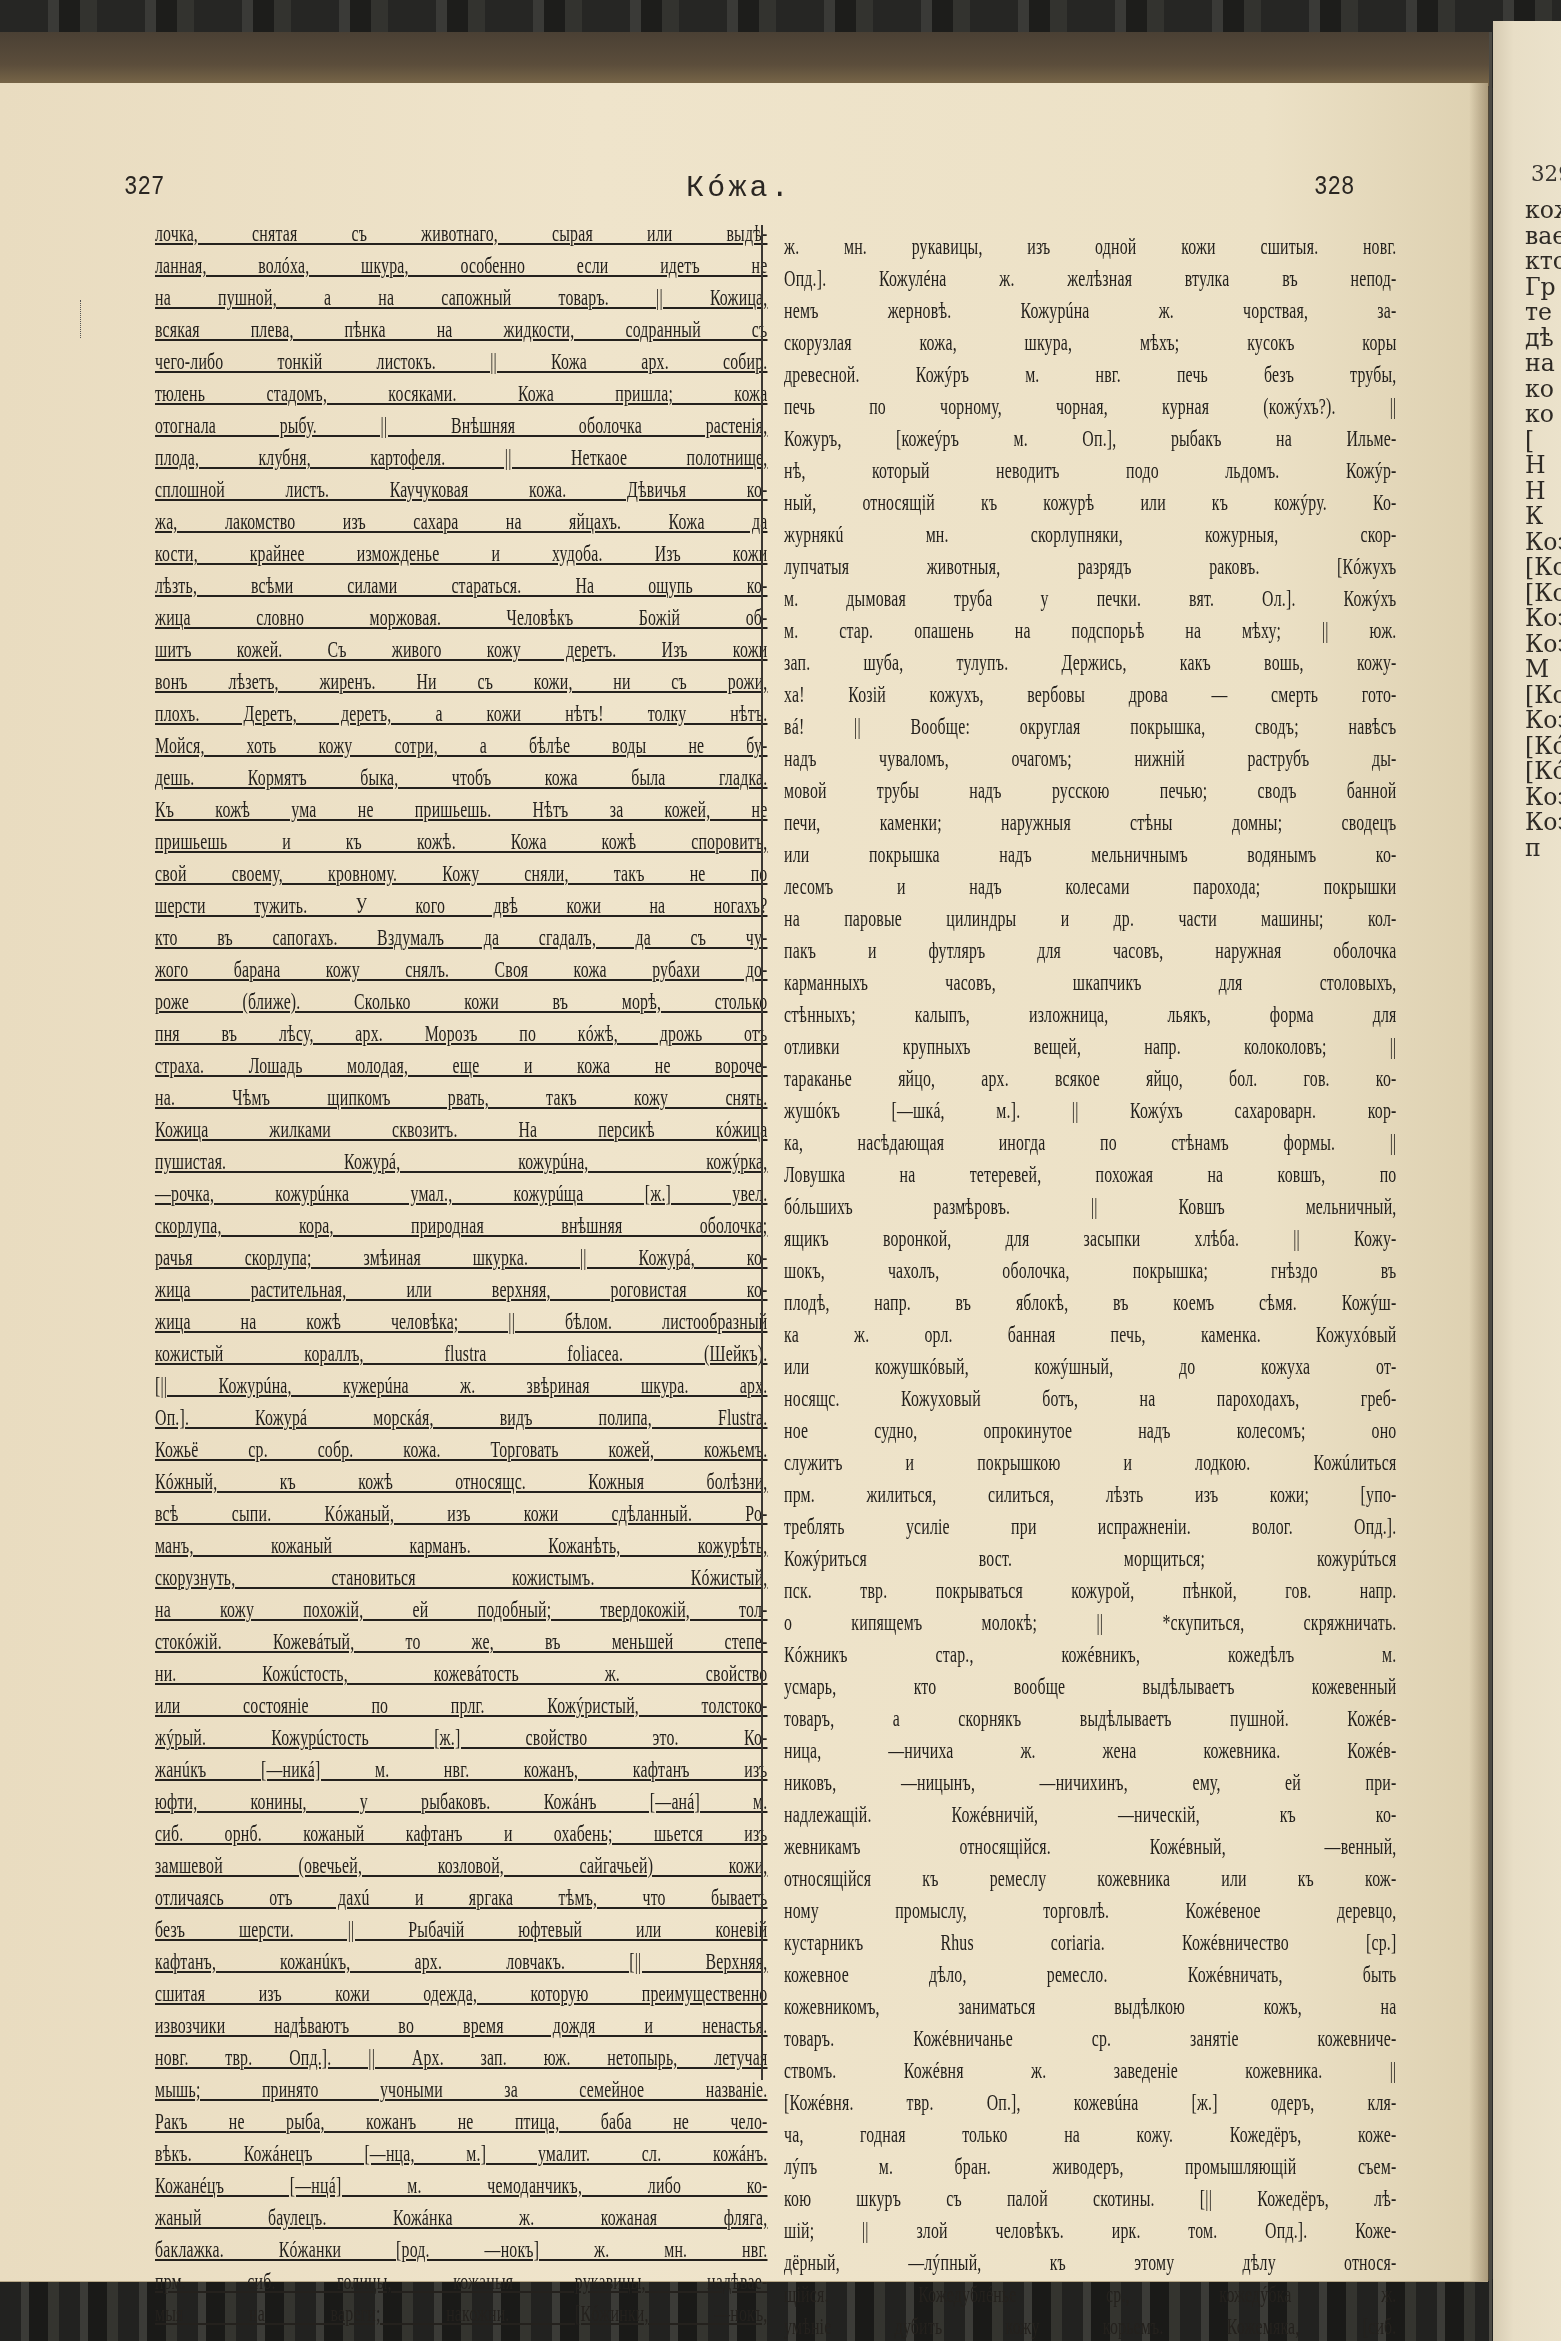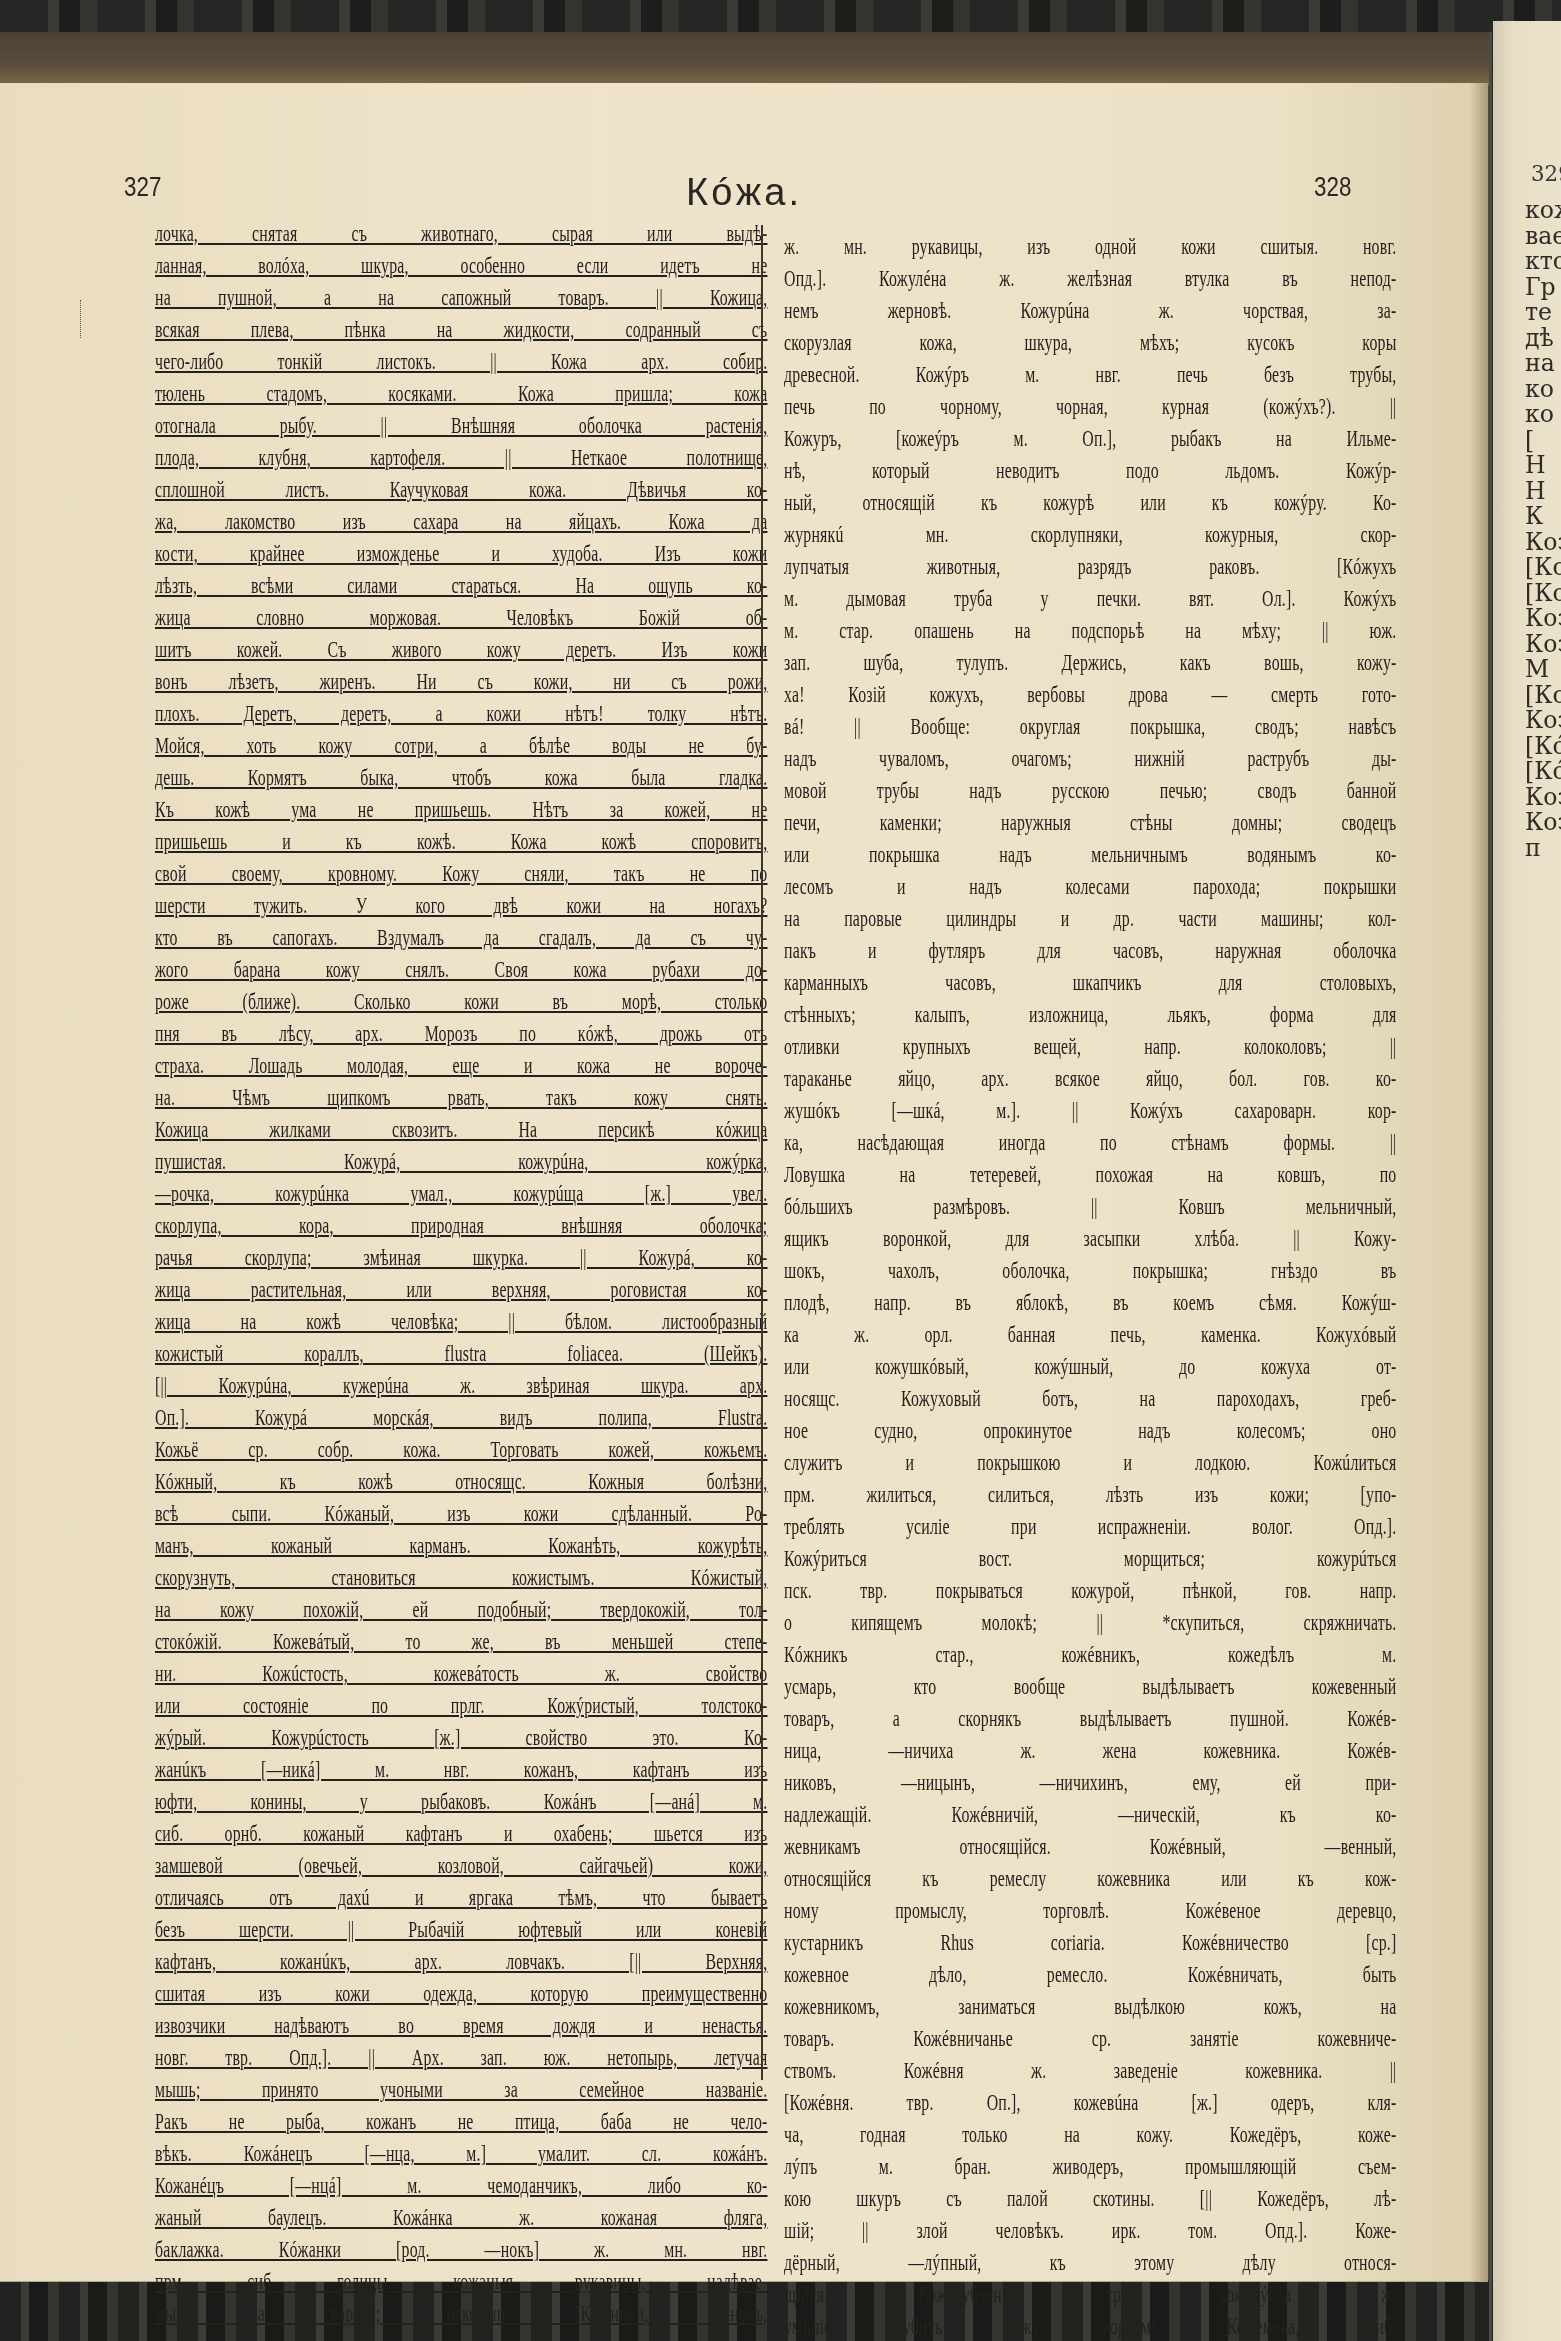--- a/index.html
+++ b/index.html
@@ -42,24 +42,24 @@
     position: absolute; left: 38px; top: 140px; font-size: 21.4px; color: #3a3631;
     font-family: "DejaVu Serif", serif;
   }
   .next-page .np-lines { position: absolute; left: 32px; top: 177px; }
   .next-page .np-line {
     font-size: 23.6px; line-height: 25.5px; color: #2e2a25; white-space: nowrap;
     font-family: "DejaVu Serif", serif;
   }
   .header {
     position: absolute; top: 171px; left: 0; width: 1488px; height: 38px;
-    color: #2a2622; font-family: Liberation Sans, sans-serif; padding-left: 44px;
+    color: #2a2622; font-family: Liberation Mono, monospace; padding-left: 44px;
   }
   .header .pn-left { position: absolute; left: 124px; top: 0; font-size: 28px; transform: scaleX(0.8); transform-origin: left; }
-  .header .title { position: absolute; left: 686px; top: 0; font-size: 38px; letter-spacing: 3.2px; }
+  .header .title { position: absolute; left: 686px; top: 0; font-size: 30px; letter-spacing: 3.2px; }
   .header .pn-right { position: absolute; left: 1314px; top: 0; font-size: 28px; transform: scaleX(0.8); transform-origin: left; }
   .margin-mark {
     position: absolute; left: 80px; top: 300px; width: 1.6px; height: 38px;
     border-left: 1.6px dotted #555;
   }
   .column {
     position: absolute; top: 217px; width: 611px;
     color: #24211d; font-family: "Liberation Sans Narrow", "Liberation Sans", sans-serif;
   }
   .col-left { left: 155px; text-decoration: underline; }

